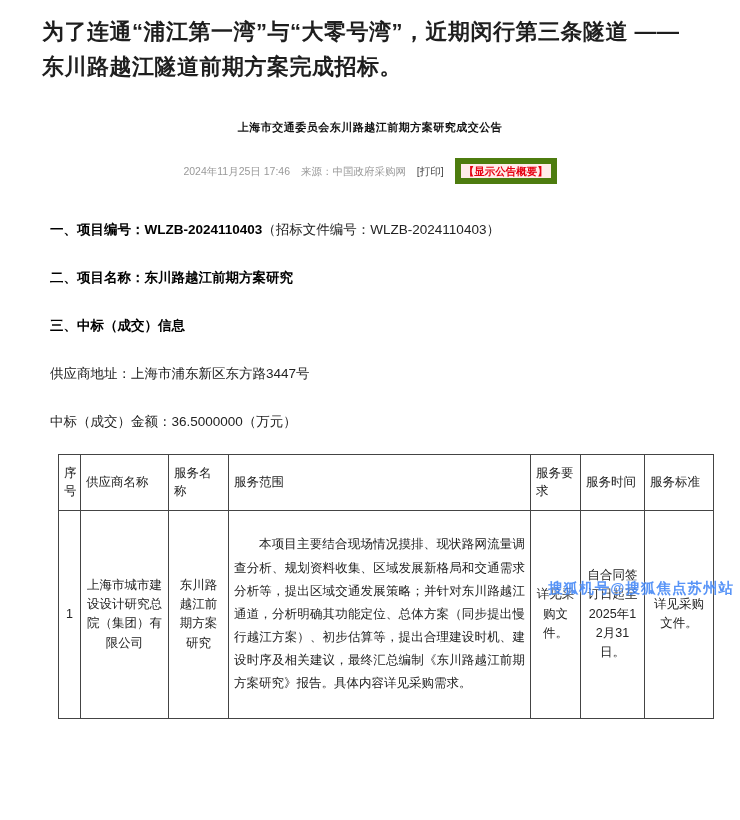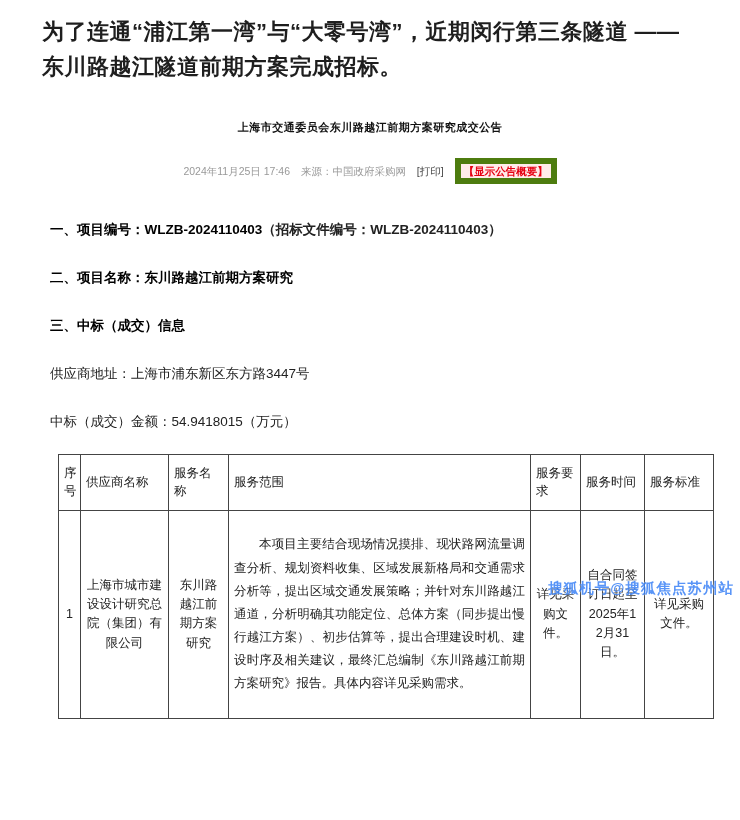--- a/index.html
+++ b/index.html
@@ -27,21 +27,21 @@
   .meta .print { color:#444; cursor:pointer; }
   .meta .summary {
     color:#e60012; border:6px solid #4d7c0f; background:#ffeceb;
     font-weight:700; padding:1px 3px; cursor:pointer;
   }
 
   .content { padding-left:50px; padding-right:28px; }
   .sec { font-size:13.5px; margin-top:29px; color:#222; line-height:1.4; }
   .sec.first { margin-top:42px; }
   .sec.bold, .sec .bold { font-weight:700; color:#000; }
-  .sec .normal { font-weight:700; color:#222;text-align:right; }
+  .sec .normal { font-weight:400; color:#222;text-align:right; }
 
   table.award {
     border-collapse:collapse; table-layout:fixed;
     width:655px; margin-top:22px; margin-left:8px;
     font-size:12.5px; color:#222;
   }
   table.award th, table.award td {
     border:1px solid #444; padding:3px 5px;
     vertical-align:middle; font-weight:400; word-break:break-all;
   }
@@ -78,21 +78,21 @@
 
     <p class="sec first"><span class="bold">一、项目编号：WLZB-2024110403</span><span class="normal">（招标文件编号：WLZB-2024110403）</span></p>
 
     <p class="sec bold">二、项目名称：东川路越江前期方案研究</p>
 
     <p class="sec bold">三、中标（成交）信息</p>
 
 
     <p class="sec">供应商地址：上海市浦东新区东方路3447号</p>
 
-    <p class="sec">中标（成交）金额：54.9418015（万元）</p>
+    <p class="sec">中标（成交）金额：36.5000000（万元）</p>
 
 
     <table class="award">
       <colgroup>
         <col style="width:22px">
         <col style="width:88px">
         <col style="width:60px">
         <col style="width:302px">
         <col style="width:50px">
         <col style="width:64px">

